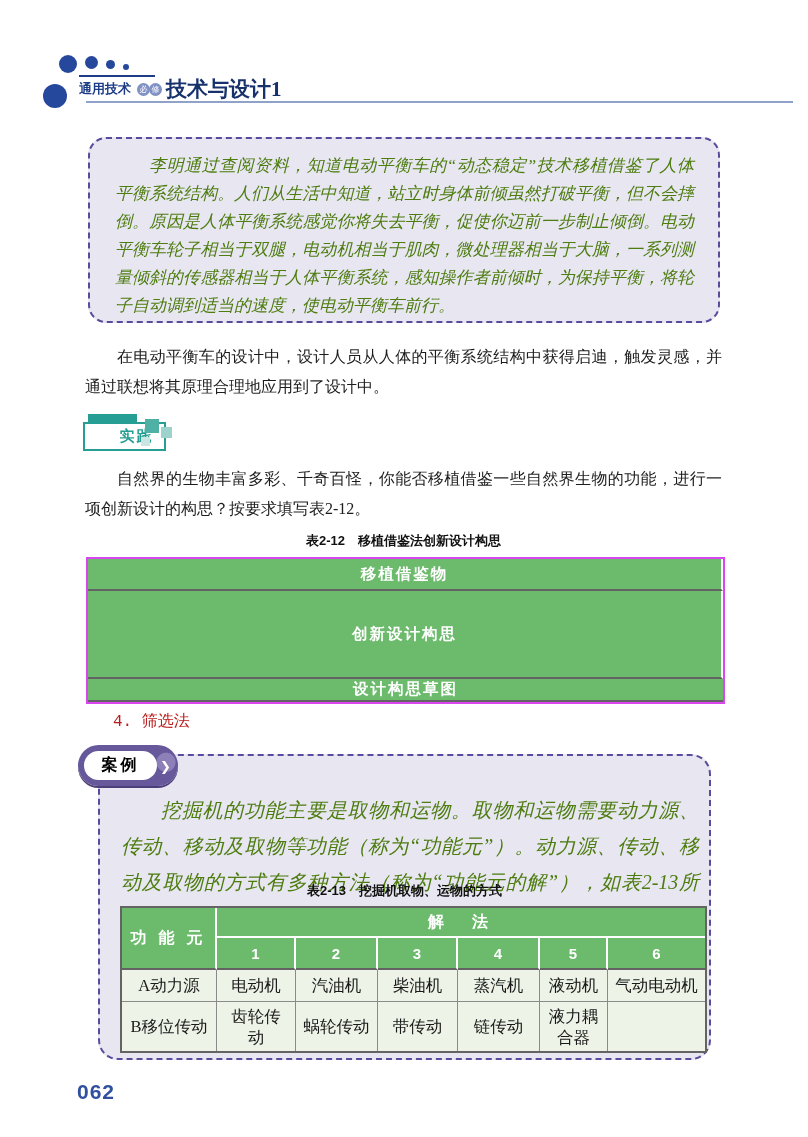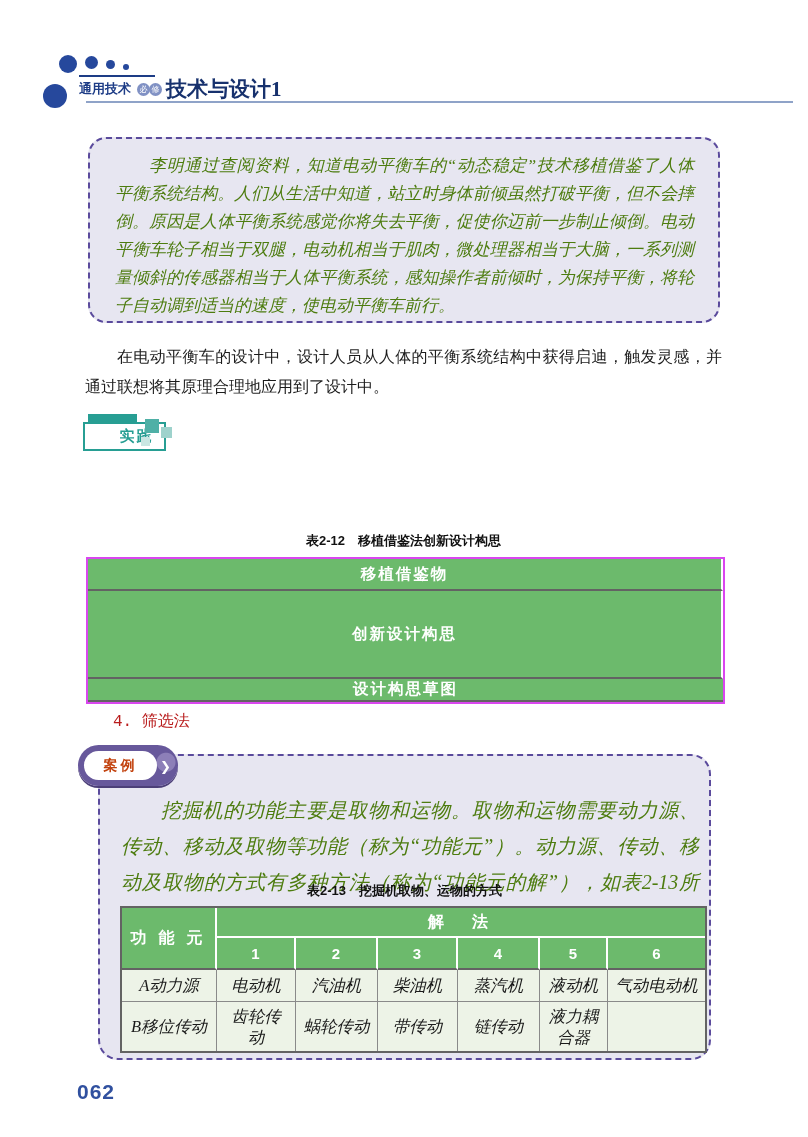--- a/index.html
+++ b/index.html
@@ -61,39 +61,39 @@
            border-right:2px solid #fff; border-bottom:2px solid #636363; }
   .gbody { background:#eaf1e4; border-right:1px solid #8a8a8a; }
   .no-r { border-right:none !important; }
   
   .case-badge { position:absolute; left:78px; top:731px; width:100px; height:41px;
                 border-radius:21px; background:radial-gradient(circle at 88% 42%, #8d7fb8 0 9px, #67589b 10px);
                 box-shadow:0 2px 0 #4c3f78; }
   .cb-inner { position:absolute; left:6px; top:6px; width:73px; height:29px; background:#fff;
               border-radius:15px; display:flex; align-items:center; justify-content:center;
               font-family:"Liberation Sans","DejaVu Sans",sans-serif; font-weight:bold;
-              font-size:14px; letter-spacing:3px; color:#c2410c; }
+              font-size:16px; letter-spacing:3px; color:#000000; }
   .cb-arrow { position:absolute; right:7px; top:50%; transform:translateY(-50%);
               color:#fff; font-size:13px; font-weight:bold;
               font-family:"Liberation Sans","DejaVu Sans",sans-serif; }
   
   .case-box { left:98px; top:740px; width:613px; height:306px; border-radius:20px; }
   .case-text { position:absolute; left:121px; top:778px; width:578px; font-size:20px; line-height:36px; }
   
   .table13 { position:absolute; left:120px; top:892px;
              display:grid; grid-template-columns:95px 79px 82px 80px 82px 68px 97px;
              grid-template-rows:30px 32px 32px 49px; border:2px solid #636363; }
   .g { background:#6cba6c; color:#fff; font-weight:bold;
        border-right:2px solid #fff; border-bottom:2px solid #fff; }
   .g-fn  { grid-row:1 / 3; grid-column:1; font-size:16px; letter-spacing:4px;
            border-bottom:2px solid #636363; }
   .g-jf  { grid-column:2 / 8; font-size:16px; letter-spacing:6px; border-right:none; }
   .g-num { font-family:"Liberation Sans","DejaVu Sans",sans-serif; font-size:15px;
            border-bottom:2px solid #636363; }
-  .b { background:#edf3e7; color:#1a1a1a; font-style:italic; font-size:16.5px;
+  .b { background:#edf3e7; color:#1a1a1a; font-size:16.5px;
        line-height:21px; padding:0 7px; border-right:1px solid #8a8a8a; border-bottom:1px solid #8a8a8a; }
   .no-b { border-bottom:none !important; }
   .nw { white-space:nowrap; }
   
   .page-number { position:absolute; left:77px; top:1066px;
                  font-family:"Liberation Sans","DejaVu Sans",sans-serif;
                  font-size:21px; font-weight:bold; letter-spacing:1px; color:#30509f; }
 </style>
 </head>
 <body>
@@ -119,20 +119,21 @@
   <p class="para para1">在电动平衡车的设计中，设计人员从人体的平衡系统结构中获得启迪，触发灵感，并通过联想将其原理合理地应用到了设计中。</p>
 
   <div class="practice-badge">
     <span class="pb-bar"></span>
     <span class="pb-box">实践</span>
     <span class="pb-sq sq1"></span>
     <span class="pb-sq sq2"></span>
     <span class="pb-sq sq3"></span>
   </div>
 
+  <p class="para practice-para">自然界的生物丰富多彩、千奇百怪，你能否移植借鉴一些自然界生物的功能，进行一项创新设计的构思？按要求填写表2-12。</p>
 
   <p class="tbl-title t12-title">表2-12　移植借鉴法创新设计构思</p>
   <div class="table12">
     <div class="cell ghead">移植借鉴物</div>
     <div class="cell ghead">创新设计构思</div>
     <div class="cell ghead no-r">设计构思草图</div>
     <div class="cell gbody"></div>
     <div class="cell gbody"></div>
     <div class="cell gbody no-r"></div>
   </div>

